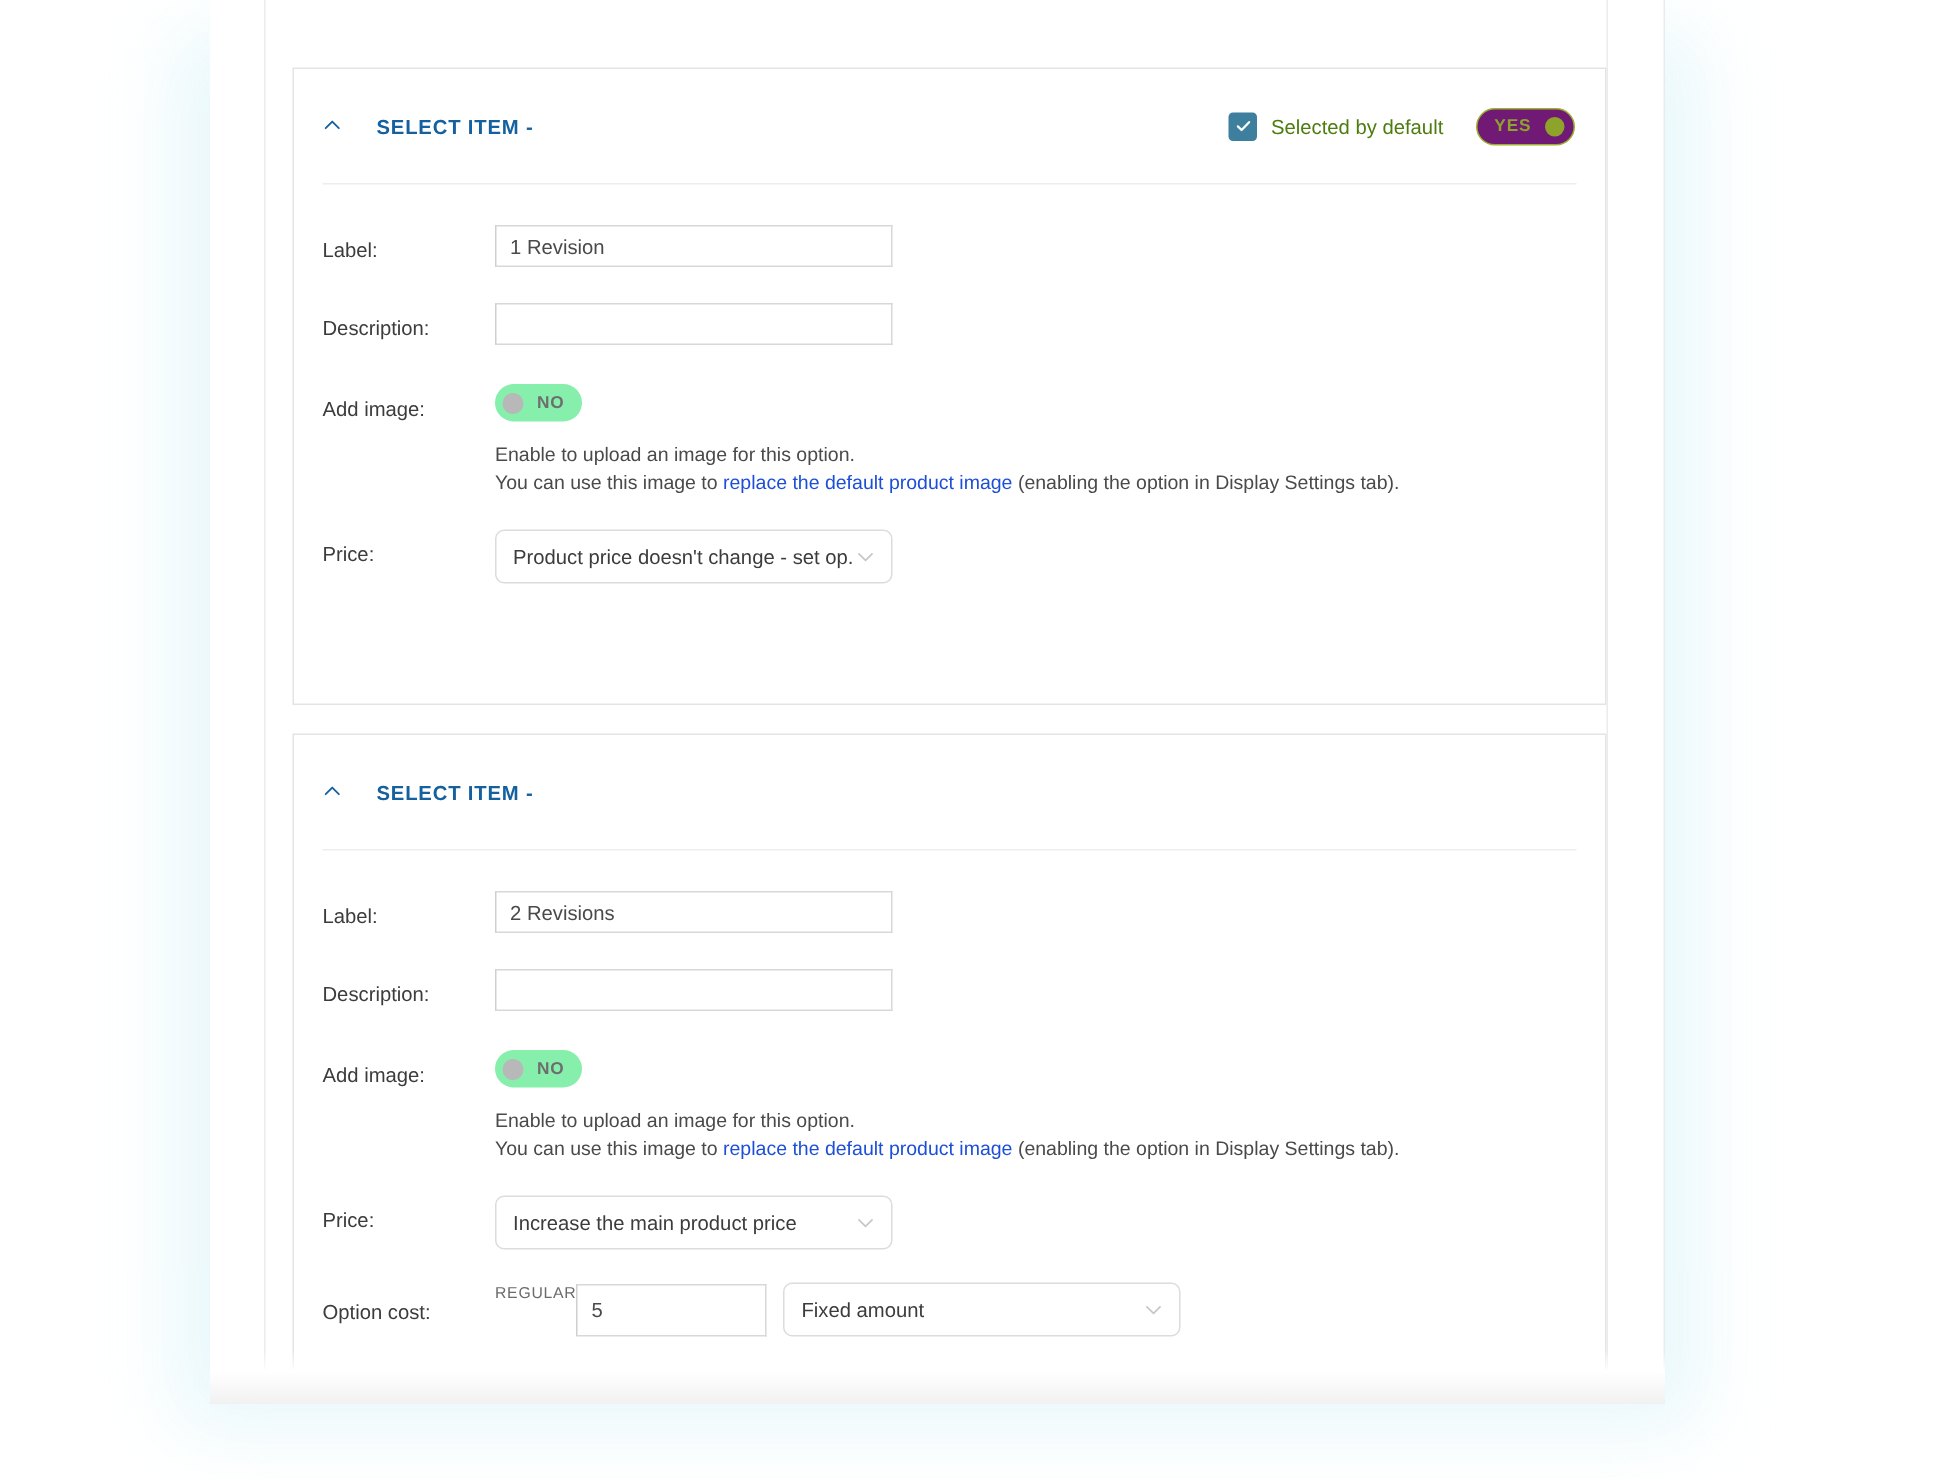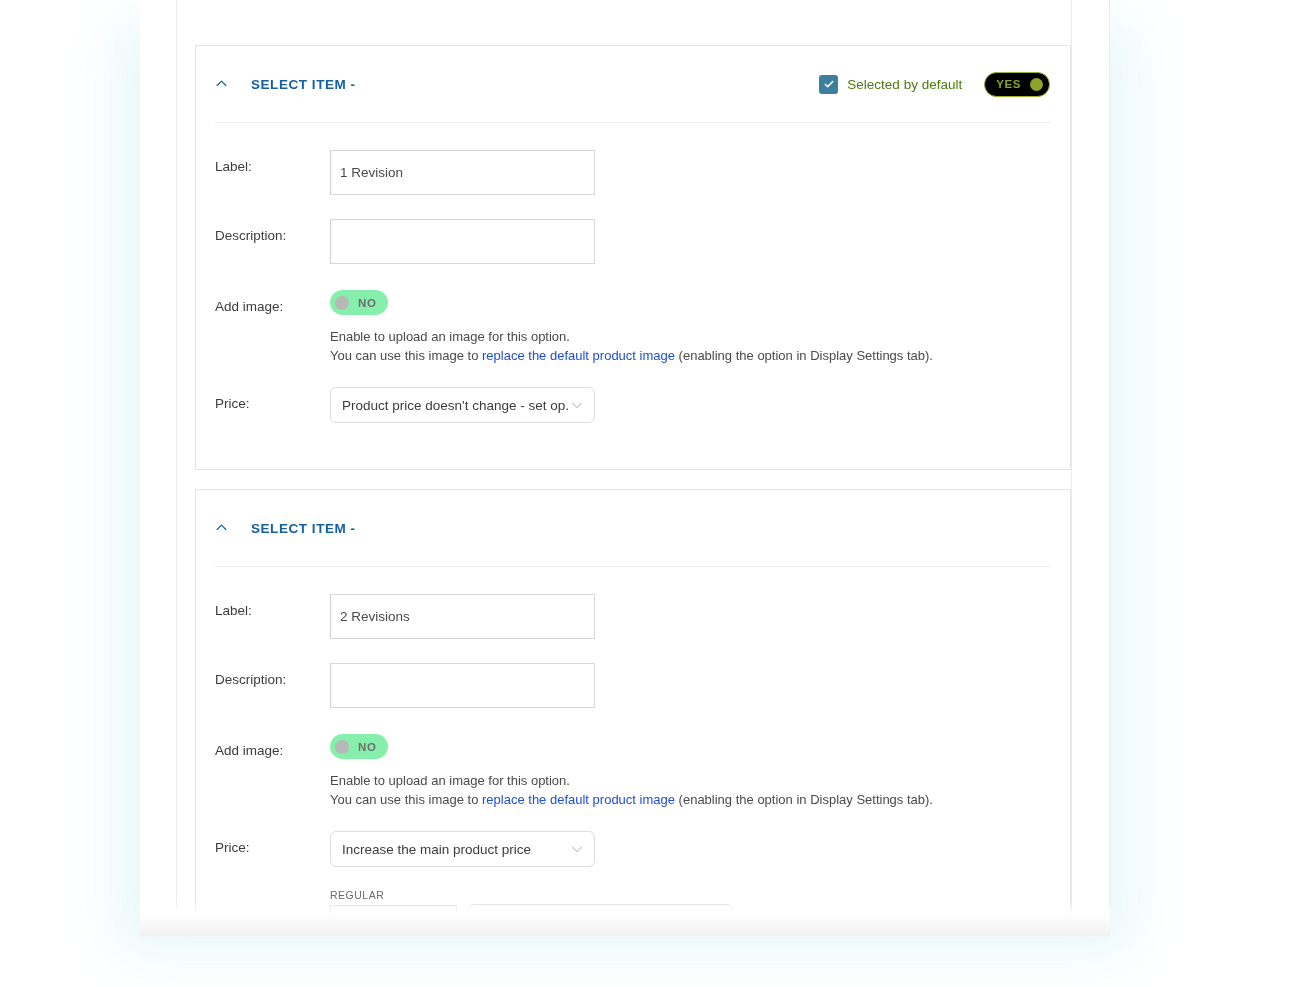--- a/index.html
+++ b/index.html
@@ -164,21 +164,21 @@
   
   .toggle {
     display: inline-flex;
     align-items: center;
     border-radius: 999px;
     height: 25px;
     flex: none;
   }
   .toggle-yes {
     border: 1.5px solid #9bb02e;
-    background: #000000;
+    background: #701a75;
     padding: 0 6px 0 11px;
     gap: 9px;
   }
   .toggle-yes .tg-text {
     font-size: 11.5px;
     font-weight: bold;
     color: #8ea32a;
     letter-spacing: 0.6px;
   }
   .toggle-yes .tg-knob {
@@ -224,21 +224,21 @@
     width: 115px;
     flex: none;
     font-size: 13.5px;
     color: #3c3c3c;
     padding-top: 9px;
   }
   .row-field { flex: 1; }
 
   .txt-input {
     width: 265px;
-    height: 45px;
+    height: 28px;
     border: 1px solid #d8d8d8;
     border-left-color: #cfcfcf;
     background: #ffffff;
     font-size: 13.5px;
     color: #4a4a4a;
     padding: 0 9px;
     font-family: "Liberation Sans", sans-serif;
     outline: none;
     border-radius: 0;
   }
@@ -274,21 +274,21 @@
     line-height: 19px;
   }
   .help b { font-weight: normal; color: #1d4ed8; }
 
   
   .cost-group {
     display: flex;
     align-items: flex-end;
     gap: 11px;
   }
-  .cost-col { display: flex; flex-direction: column; }
+  .cost-col { display: flex; }
   .cost-cap {
     font-size: 10.5px;
     color: #6b6b6b;
     letter-spacing: 0.5px;
     text-transform: uppercase;
     margin-bottom: 4px;
   }
   .cost-input {
     height: 35px;
     border: 1px solid #d8d8d8;

